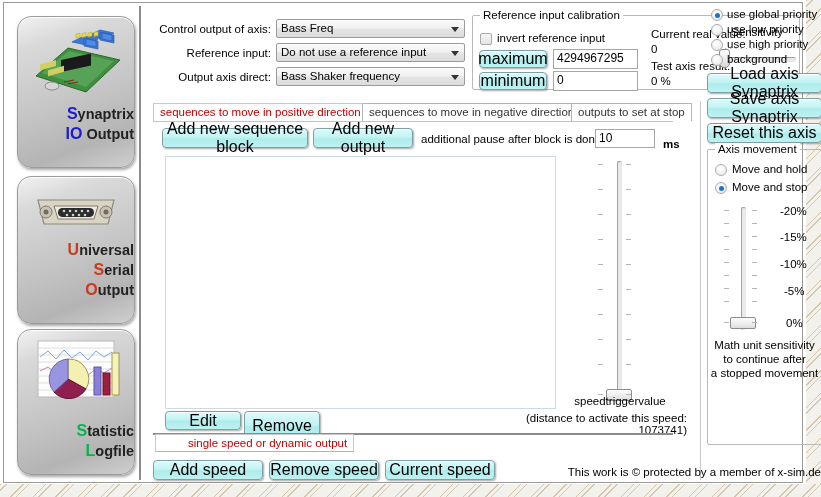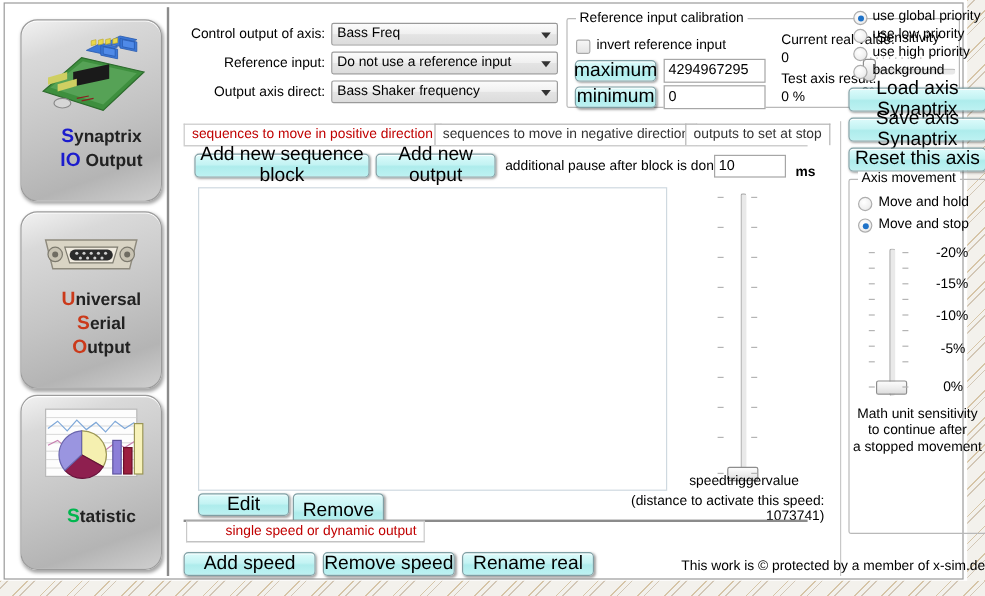--- a/index.html
+++ b/index.html
@@ -38,21 +38,21 @@
     border-radius:14px;
     background:linear-gradient(160deg,#f2f2f2 0%,#d9d9d9 18%,#c4c4c4 55%,#b4b4b4 80%,#cfcfcf 100%);
     border:1px solid #9b9b9b;
     box-shadow:1px 2px 3px rgba(0,0,0,.35), inset 0 1px 0 #fff;
     display:flex;flex-direction:column;align-items:center;justify-content:flex-start;
     box-sizing:border-box;padding-top:7px;
   }
   #rail-btn-0{top:10px;height:152px;}
   #rail-btn-1{top:170px;height:148px;}
   #rail-btn-2{top:323px;height:146px;}
-  .rail-label{line-height:19px;font-weight:bold;font-size:14.5px;text-align:center;width:100%;padding-left:17px;box-sizing:border-box;}
+  .rail-label{line-height:19px;font-weight:bold;font-size:14.5px;text-align:right;width:100%;padding-left:17px;box-sizing:border-box;}
   .cap{font-size:16px;}
   .c-blue{color:#1c1ccd;}
   .c-black{color:#222;}
   .c-red{color:#cb3a1b;}
   .c-green{color:#00b64f;}
 
   
   .art{width:96px;height:76px;position:relative;margin-bottom:4px;}
   
   .main{
@@ -243,20 +243,23 @@
           <path d="M40 42 L40 22 A20 20 0 0 1 58 52 Z" fill="#f5f0b0" stroke="#9b9655"></path>
           <path d="M40 42 L58 52 A20 20 0 0 1 26 55 Z" fill="#8e1f4f" stroke="#66123a"></path>
           <path d="M40 42 L26 55 A20 20 0 0 1 40 22 Z" fill="#9a95e0" stroke="#6a66ad"></path>
           <rect x="66" y="30" width="7" height="28" fill="#8c7fd8" stroke="#5f55a0"></rect>
           <rect x="75" y="36" width="7" height="22" fill="#9c1f3f" stroke="#6c1029"></rect>
           <rect x="84" y="16" width="7" height="42" fill="#f7f2ba" stroke="#9b9655"></rect>
         </svg>
       </div>
       <div class="rail-label">
         <span class="cap c-green">S</span><span class="c-black">tatistic</span>
+      </div>
+      <div class="rail-label">
+        <span class="cap c-green">L</span><span class="c-black">ogfile</span>
       </div>
     </div>
   </div>
 
   <div class="main">
 
     <div class="row-lbl lbl" style="left:0px;top:17px;width:126px;">Control output of axis:</div>
     <div class="combo" style="left:131px;top:13px;width:189px;">
       <span>Bass Freq</span>
       <span class="arrow"></span>
@@ -342,21 +345,21 @@
         <div class="vtick" style="left:481px;top:388px;"></div>
     </div>
     <div class="lbl" style="position:absolute;left:420px;top:389px;width:110px;text-align:center;">speedtriggervalue</div>
     <div class="lbl" style="position:absolute;left:330px;top:406px;width:212px;text-align:right;">(distance to activate this speed: 1073741)</div>
 
     <div class="sepline" style="left:8px;top:427px;width:520px;height:2px;"></div>
     <div class="tab active" style="left:10px;top:428px;border-bottom:1px solid #b5b5b5;padding-left:32px;">single speed or dynamic output</div>
 
     <div class="btn" style="left:8px;top:454px;width:110px;height:20px;">Add speed</div>
     <div class="btn" style="left:124px;top:454px;width:110px;height:20px;">Remove speed</div>
-    <div class="btn" style="left:240px;top:454px;width:110px;height:20px;">Rename real</div>
+    <div class="btn" style="left:240px;top:454px;width:110px;height:20px;">Current speed</div>
 
     <div class="sepline" style="left:0px;top:443px;width:4px;height:0px;"></div>
 
     <div class="rightcol">
       <div class="sepline" style="left:-3px;top:95px;width:1px;height:379px;background:#c8c8c8;"></div>
 
       <div>
         <div class="radio sel" style="left:8px;top:3px;"></div>
         <div class="lbl" style="position:absolute;left:24px;top:2px;white-space:nowrap;">use global priority</div>
 

